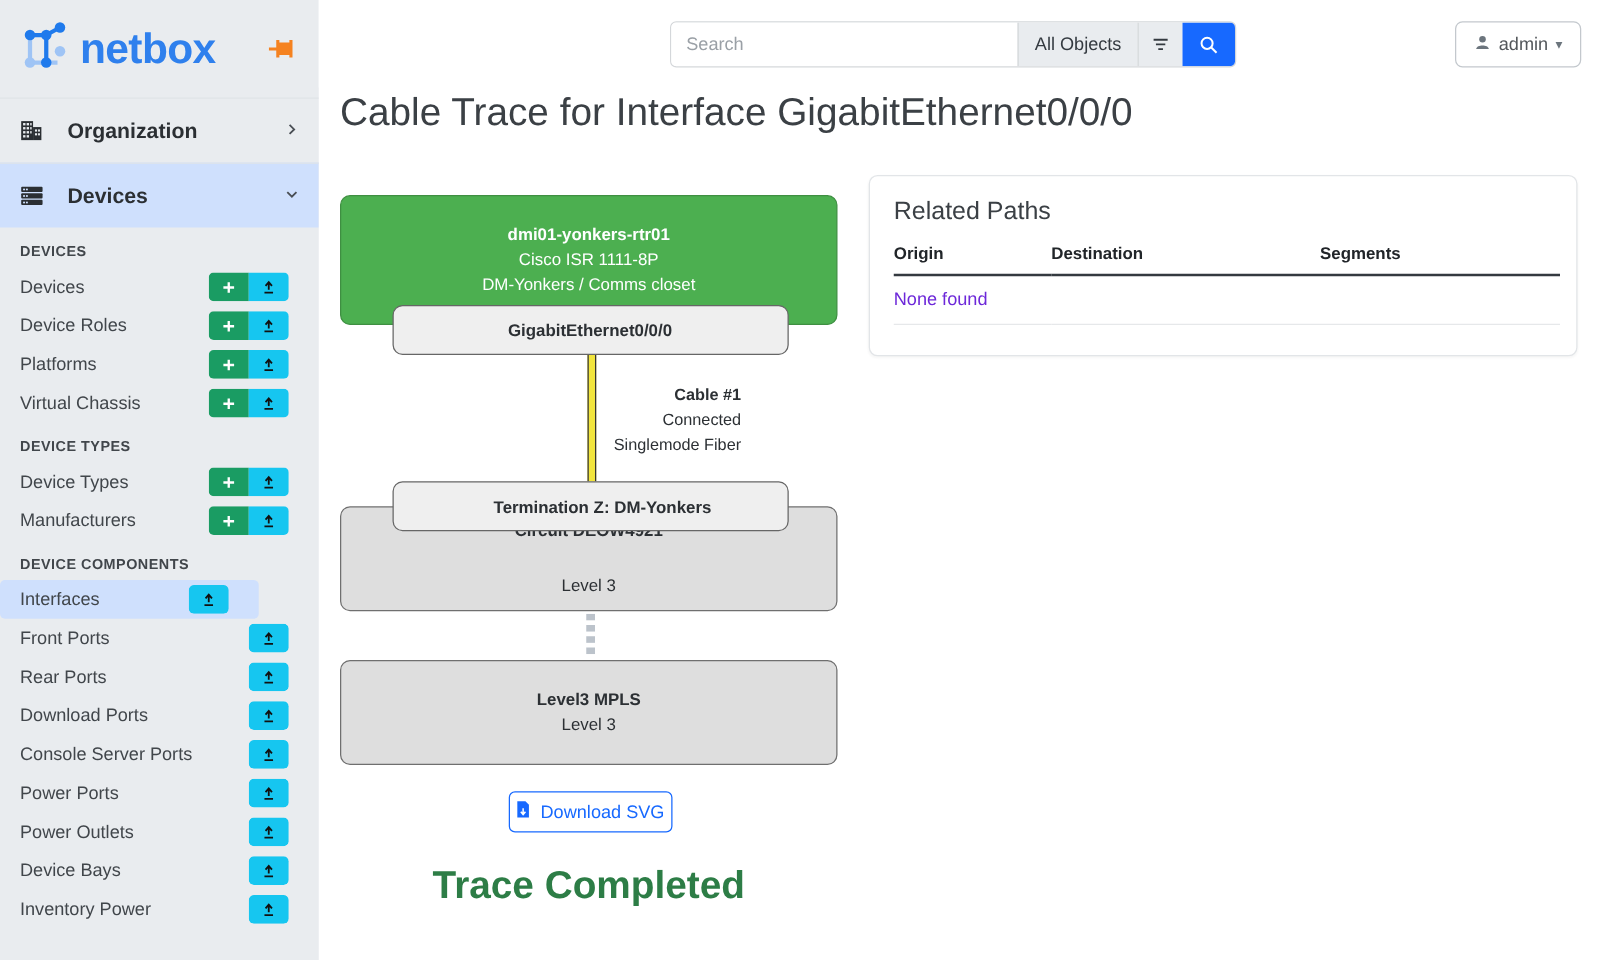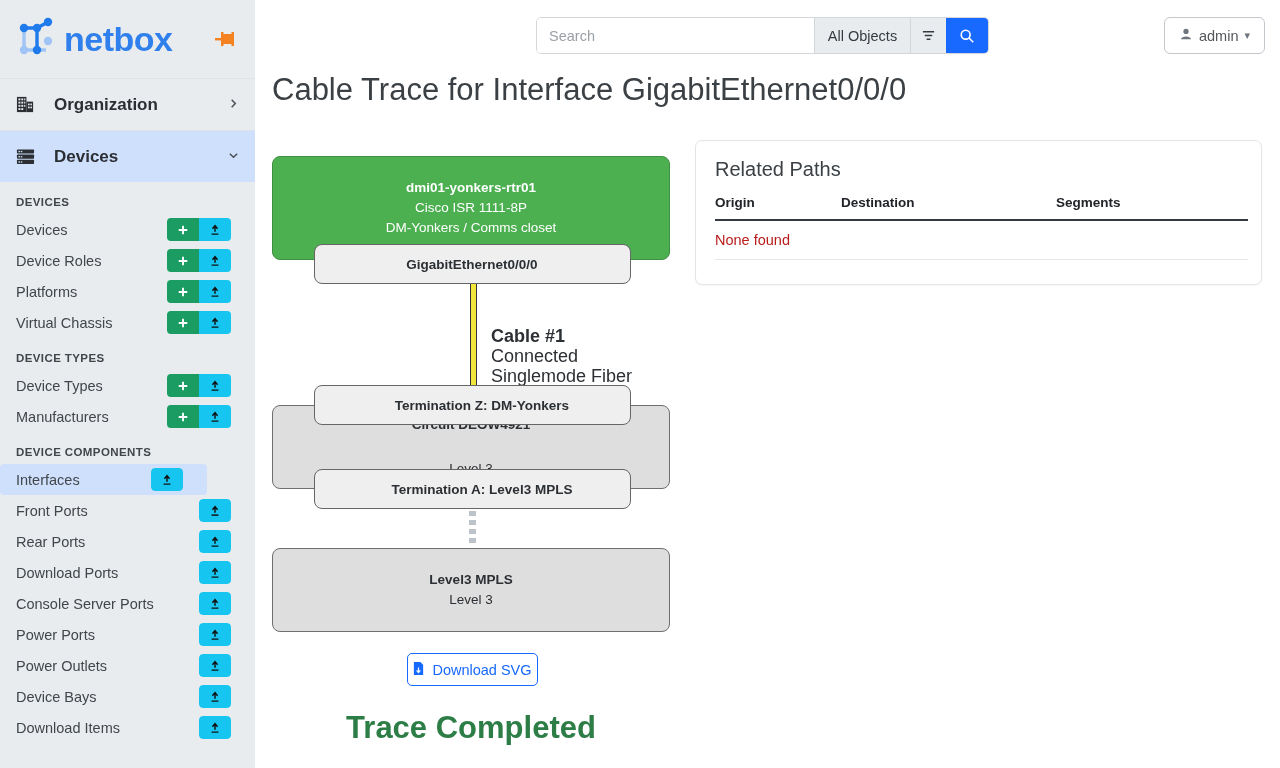--- a/index.html
+++ b/index.html
@@ -197,23 +197,22 @@
   }
   .cable-line {
     position: absolute; left: 198px; top: 0;
     width: 7px; height: 101px;
     background: #f2e53c;
     border-left: 1.5px solid #343434;
     border-right: 1.5px solid #343434;
   }
   .cable-label {
     position: absolute; left: 219px; top: 22px;
-    text-align: left; font-size: 18px; color: #2c3034;
+    text-align: right; font-size: 13px; color: #2c3034;
     line-height: 20px;
-    margin-top: 20px;
   }
   .cable-label b { font-weight: 700; }
 
   
   .dashed-seg {
     position: relative; width: 398px; height: 39px;
   }
   .dashed-line {
     position: absolute; left: 197px; top: 2px;
     width: 7px; height: 35px;
@@ -250,21 +249,21 @@
     font-size: 20px; color: #3b4045; font-weight: 400;
     padding: 17px 19px 14px 19px;
   }
   table.rp { width: 533px; margin: 0 19px 0 19px; border-collapse: collapse; }
   table.rp th {
     text-align: left; font-size: 13.5px; font-weight: 700; color: #212529;
     padding: 0 0 9px 0;
     border-bottom: 2px solid #343a40;
   }
   table.rp td {
-    font-size: 14.5px; color: #b91c1c; padding: 11px 0 11px 0;
+    font-size: 14.5px; color: #6d28d9; padding: 11px 0 11px 0;
     border-bottom: 1px solid #e6e8ea;
   }
   .card-pad { height: 24px; }
 </style>
 </head>
 <body>
 
 <div id="sidebar">
 
   <div class="sb-brand">
@@ -537,21 +536,21 @@
       <span class="sb-btns">
         <span class="sb-btn imp" style="border-radius:4px">
             <svg viewBox="0 0 14 14" width="12" height="12">
               <path d="M7 2 L7 9 M4 5.5 L7 2 L10 5.5" stroke="#111" stroke-width="1.7" fill="none"></path>
               <path d="M3 11.8 H11" stroke="#111" stroke-width="1.7"></path>
             </svg>
           </span>
       </span>
     </div>
     <div class="sb-item">
-      <span>Download Items</span>
+      <span>Inventory Power</span>
       <span class="sb-btns">
         <span class="sb-btn imp" style="border-radius:4px">
             <svg viewBox="0 0 14 14" width="12" height="12">
               <path d="M7 2 L7 9 M4 5.5 L7 2 L10 5.5" stroke="#111" stroke-width="1.7" fill="none"></path>
               <path d="M3 11.8 H11" stroke="#111" stroke-width="1.7"></path>
             </svg>
           </span>
       </span>
     </div>
 
@@ -614,23 +613,20 @@
 
     <div class="node term-node" style="position:relative;z-index:3;">
       <div>Termination Z: DM-Yonkers</div>
     </div>
 
     <div class="node circuit-node behind" style="margin-top:-20px">
       <div class="n-title">Circuit DEOW4921</div>
       <div class="n-sub">Level 3</div>
     </div>
 
-    <div class="node term-node" style="margin-top:-20px;position:relative;z-index:3;">
-      <div>Termination A: Level3 MPLS</div>
-    </div>
 
     <div class="dashed-seg">
       <div class="dashed-line"></div>
     </div>
 
     <div class="node pn-node">
       <div class="n-title">Level3 MPLS</div>
       <div class="n-sub">Level 3</div>
     </div>
 

